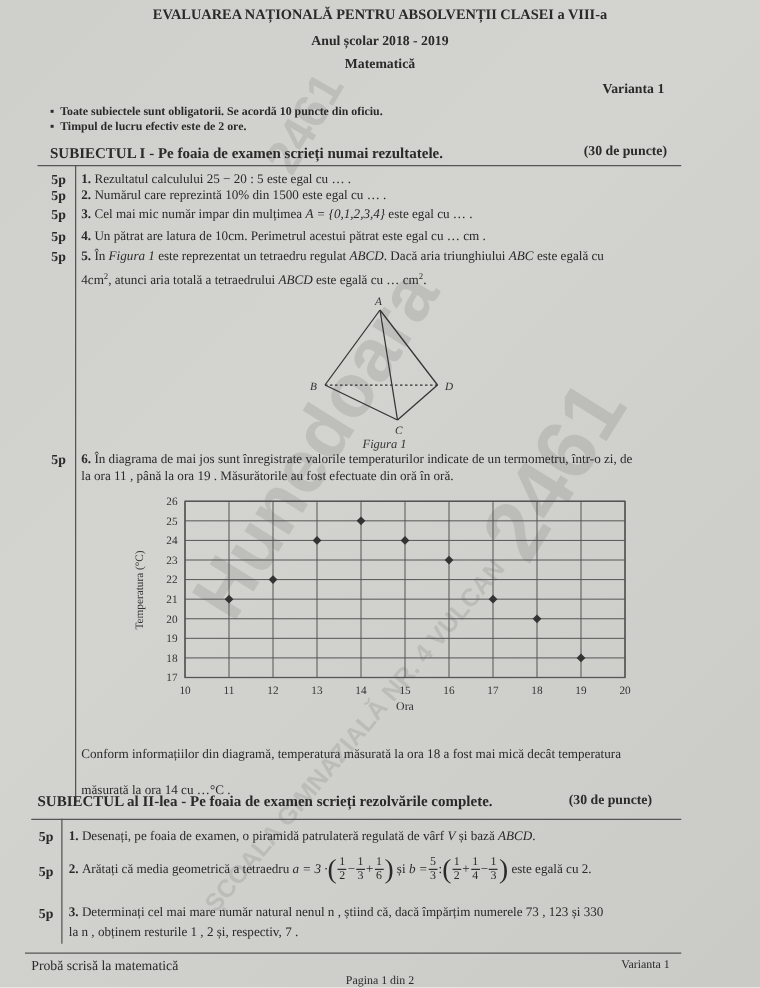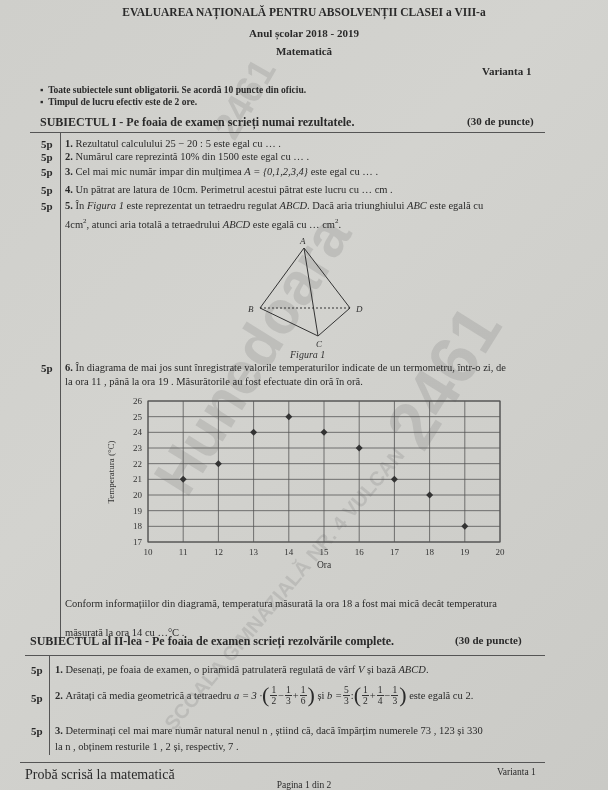--- a/index.html
+++ b/index.html
@@ -65,21 +65,21 @@
   <b>2.</b> <span>Numărul care reprezintă</span> <span>10%</span> <span>din</span> <span>1500</span> <span>este egal cu … .</span>
 </div>
 
 <div class="abs pts" style="left:41px; top:166px;">5p</div>
 <div class="abs q" style="left:65px; top:166px;">
   <b>3.</b> <span>Cel mai mic număr impar din mulțimea</span> <span class="i">A = {0,1,2,3,4}</span> <span>este egal cu … .</span>
 </div>
 
 <div class="abs pts" style="left:41px; top:184px;">5p</div>
 <div class="abs q" style="left:65px; top:184px;">
-  <b>4.</b> <span>Un pătrat are latura de</span> <span>10cm</span><span>. Perimetrul acestui pătrat este lucru cu … cm .</span>
+  <b>4.</b> <span>Un pătrat are latura de</span> <span>10cm</span><span>. Perimetrul acestui pătrat este egal cu … cm .</span>
 </div>
 
 <div class="abs pts" style="left:41px; top:200px;">5p</div>
 <div class="abs q" style="left:65px; top:200px;">
   <b>5.</b> <span>În</span> <span class="i">Figura 1</span> <span>este reprezentat un tetraedru regulat</span> <span class="i">ABCD</span><span>. Dacă aria triunghiului</span> <span class="i">ABC</span> <span>este egală cu</span>
 </div>
 <div class="abs q" style="left:65px; top:217px;">
   <span>4cm</span><sup style="font-size:7px">2</sup><span>, atunci aria totală a tetraedrului</span> <span class="i">ABCD</span> <span>este egală cu … cm</span><sup style="font-size:7px">2</sup><span>.</span>
 </div>
 
@@ -229,15 +229,15 @@
   &nbsp;<span>este egală cu</span>&nbsp;<span>2</span><span>.</span>
 </div>
 
 <div class="abs pts" style="left:31px; top:725px;">5p</div>
 <div class="abs q" style="left:55px; top:725px;">
   <b>3.</b> <span>Determinați cel mai mare număr natural nenul n , știind că, dacă împărțim numerele 73 , 123 și 330</span>
 </div>
 <div class="abs q" style="left:55px; top:741px;">la n , obținem resturile 1 , 2 și, respectiv, 7 .</div>
 
 <div class="hr" style="left:20px; top:762px; width:525px;"></div>
-<div class="abs" style="left:25px; top:767px; font-size:14px;text-align:right;">Probă scrisă la matematică</div>
+<div class="abs" style="left:25px; top:767px; font-size:11px;text-align:right;">Probă scrisă la matematică</div>
 <div class="abs" style="left:497px; top:767px; font-size:9.5px;">Varianta 1</div>
 <div class="abs center" style="top:780px; font-size:9.5px;">Pagina 1 din 2</div>
 
 </body></html>

